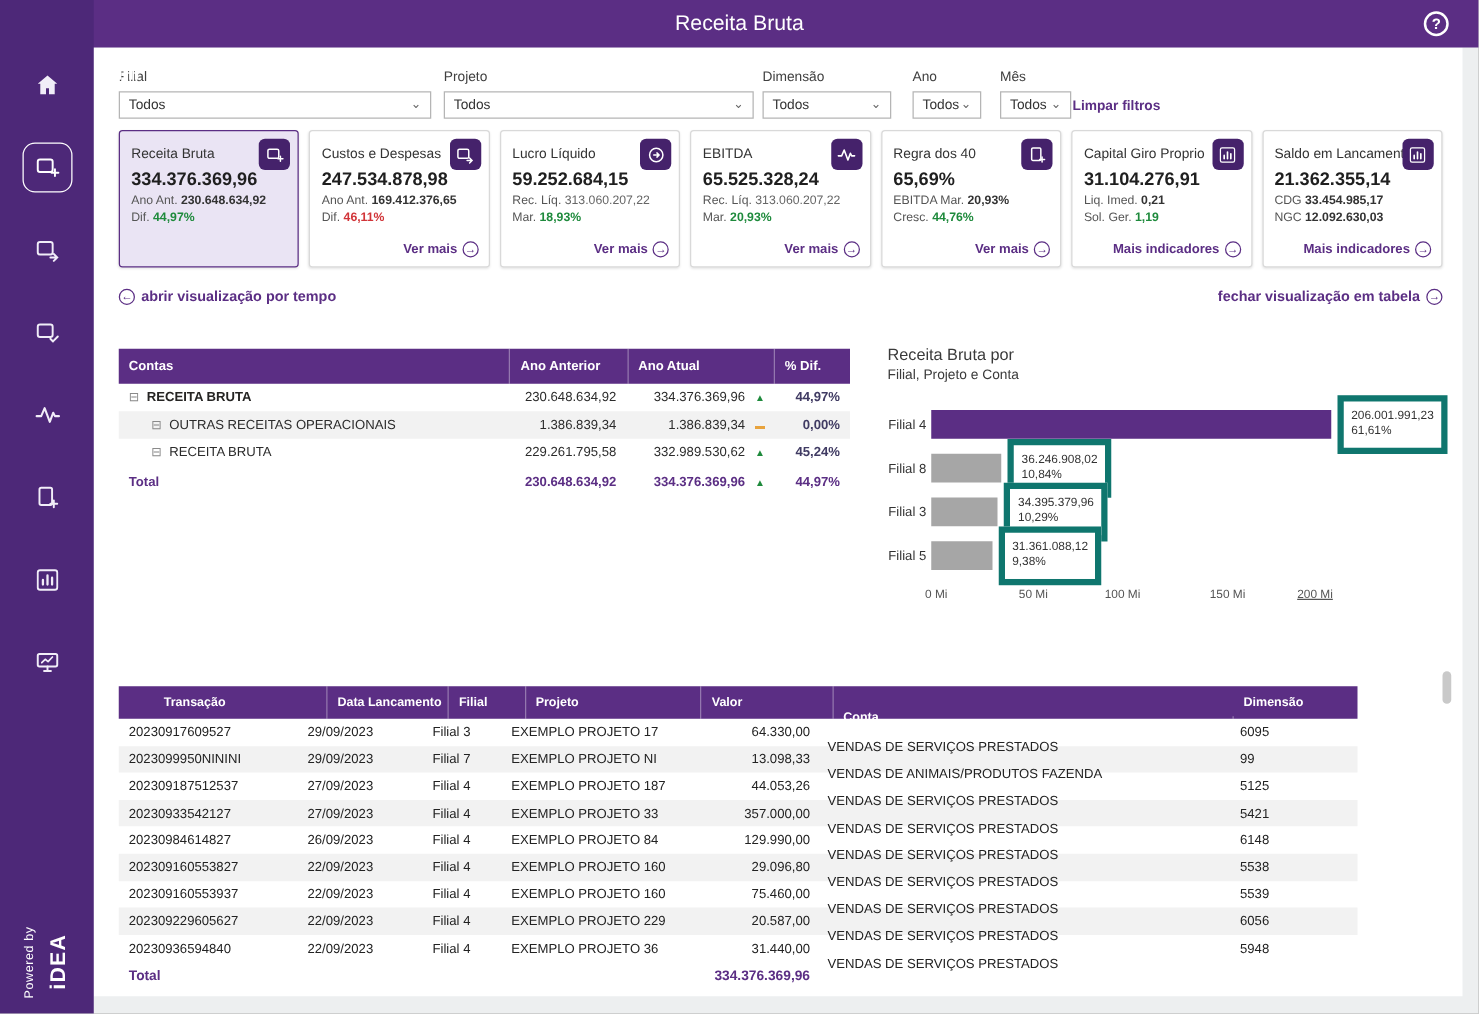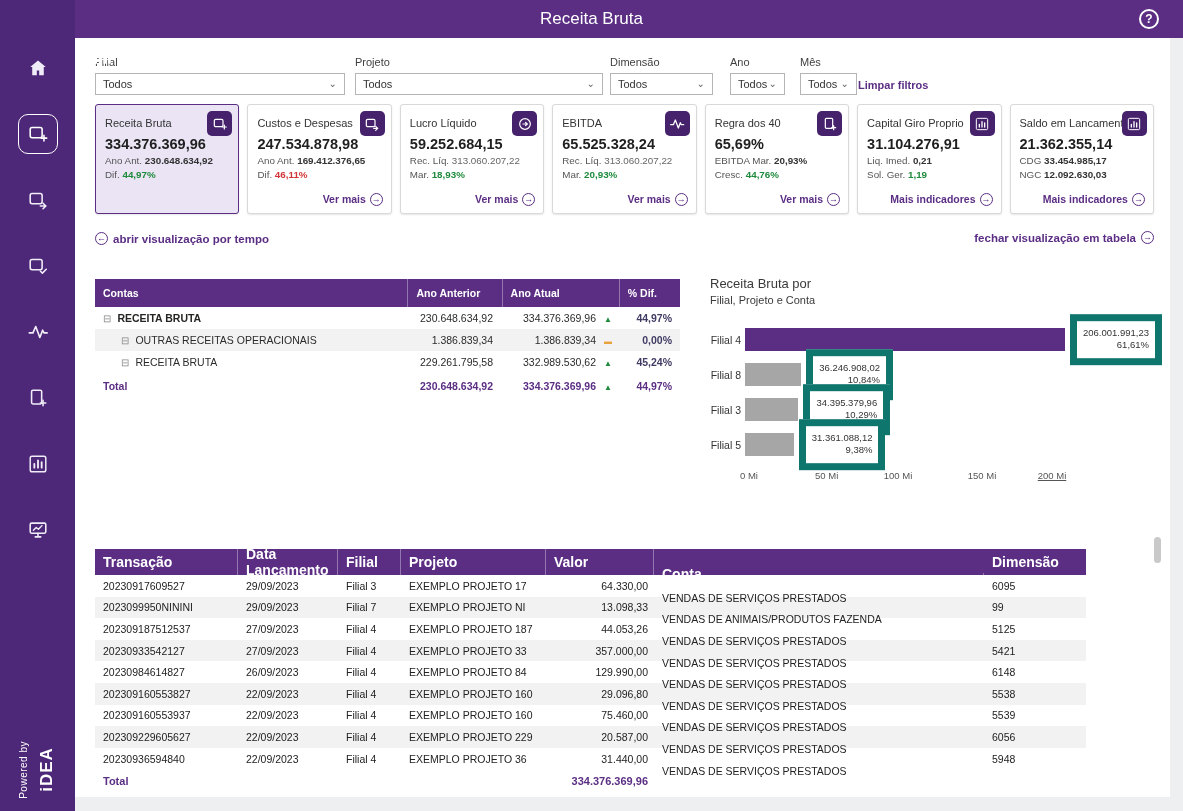--- a/index.html
+++ b/index.html
@@ -81,27 +81,27 @@
 
   
   .chart{position:absolute;left:618px;top:238px;width:470px;}
   .chart-title{font-size:13px;color:#3a3a3a;margin-left:17px;}
   .chart-sub{font-size:11px;color:#3a3a3a;margin-top:3px;margin-left:17px;}
   .chart-plot{margin-top:22px;}
   .bar-row{display:flex;align-items:center;height:23px;margin-bottom:12px;}
   .bar-cat{width:52px;text-align:right;padding-right:4px;font-size:10.5px;color:#333;flex-shrink:0;}
   .bar-track{position:relative;width:320px;height:23px;flex-shrink:0;}
   .bar{position:absolute;left:0;top:0;height:100%;}
-  .bar-label{position:absolute;top:50%;transform:translateY(-50%);background:#fff;border:7px solid #0f766e;padding:6px 6px;font-size:9.5px;color:#333;text-align:right;line-height:1.35;white-space:nowrap;}
+  .bar-label{position:absolute;top:50%;transform:translateY(-50%);background:#fff;border:5px solid #0f766e;padding:6px 6px;font-size:9.5px;color:#333;text-align:left;line-height:1.35;white-space:nowrap;}
   .axis{position:relative;height:14px;margin-left:56px;width:320px;margin-top:14px;}
   .tick{position:absolute;top:0;transform:translateX(-50%);font-size:9.5px;color:#555;white-space:nowrap;}
 
   
   .trans{position:absolute;left:20px;top:511px;width:991px;}
-  .t-header{display:flex;height:26px;background:#5b2e84;color:#fff;font-size:14px;font-weight:bold;}
+  .t-header{display:flex;height:26px;background:#5b2e84;color:#fff;font-size:10px;font-weight:bold;padding-left:28px;}
   .t-hcell{display:flex;align-items:center;padding-left:8px;border-right:1px solid rgba(255,255,255,.35);}
   .t-hcell:last-child{border-right:none;}
   .t-row{display:flex;height:21.6px;align-items:center;font-size:10.5px;color:#222;}
   .t-row.shade{background:#f2f2f2;}
   .tcell{flex-shrink:0;overflow:hidden;white-space:nowrap;}
   .b0{width:143px;padding-left:8px;}
   .b1{width:100px;padding-left:8px;}
   .b2{width:63px;padding-left:8px;}
   .b3{width:145px;padding-left:8px;}
   .b4{width:108px;text-align:right;padding-right:6px;}

